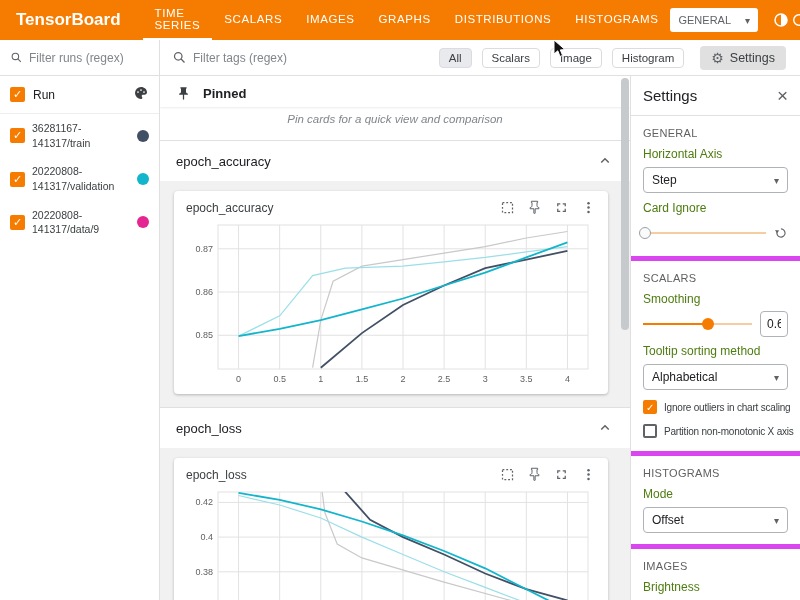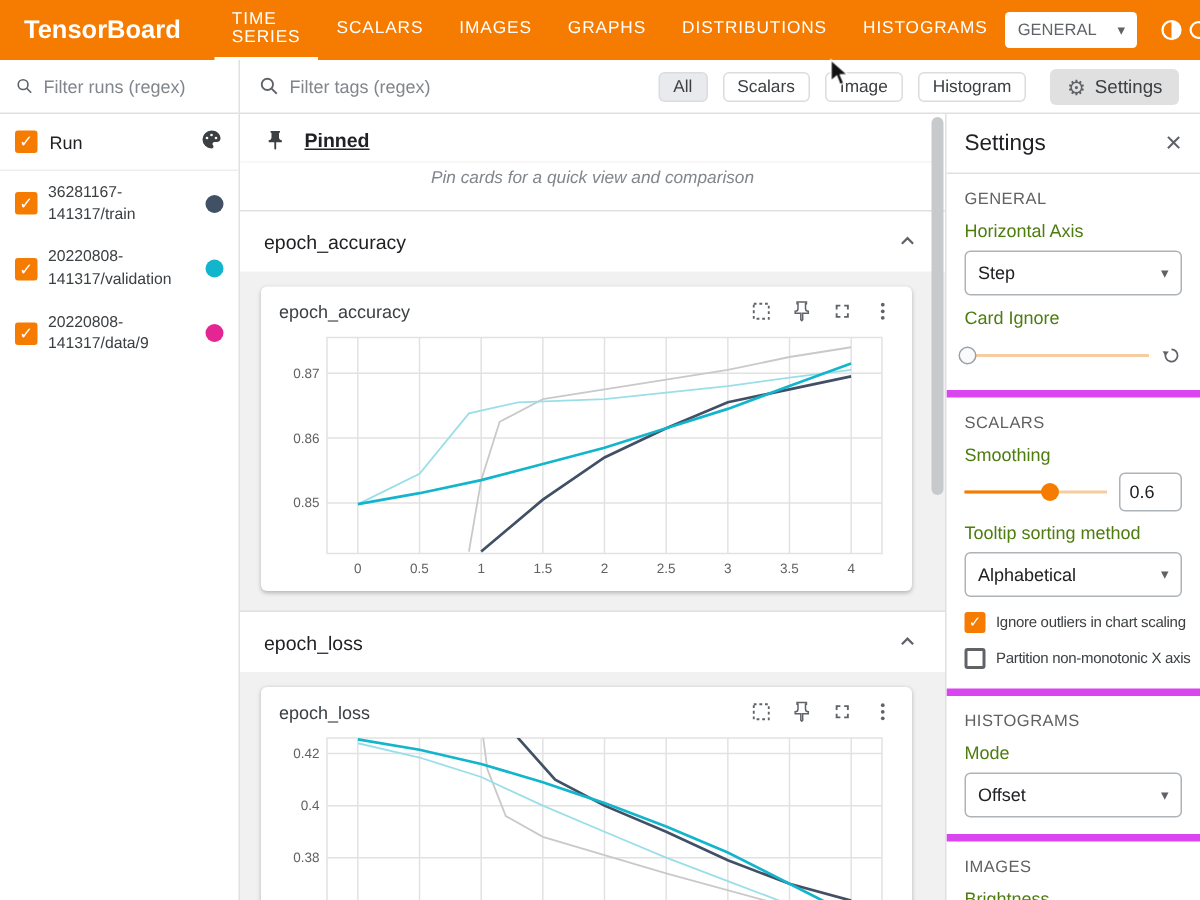--- a/index.html
+++ b/index.html
@@ -42,47 +42,47 @@
   
   .toolbar { height:36px; border-bottom:1px solid #e0e0e0; display:flex; align-items:center; gap:6px; padding:0 8px 0 12px; }
   .toolbar input { border:none; outline:none; font-size:12px; width:130px; color:#3c4043; font-family:inherit; }
   .toolbar input::placeholder { color:#80868b; }
   .chip { border:1px solid #dadce0; border-radius:4px; padding:3px 9px; font-size:11.5px; color:#3c4043; margin-left:4px; background:#fff; cursor:pointer; white-space:nowrap; }
   .chip.sel { background:#e8eaed; }
   .sbtn { display:flex; align-items:center; gap:6px; background:#e0e0e0; border:none; border-radius:4px; padding:5px 11px; font-size:12.5px; color:#3c4043; margin:0 6px 0 10px; cursor:pointer; font-family:inherit; }
   .gearchar2 { font-size:14px; color:#5f6368; line-height:1; }
 
   
-  .pinned-bar { display:flex; align-items:center; gap:12px; padding:10px 16px 6px; font-size:13px; font-weight:bold; color:#202124; box-shadow:0 1px 2px rgba(0,0,0,.08);text-decoration:underline; }
+  .pinned-bar { display:flex; align-items:center; gap:12px; padding:10px 16px 6px; font-size:13px; font-weight:bold; color:#202124; box-shadow:0 1px 2px rgba(0,0,0,.08); }
   .hint { text-align:center; font-style:italic; font-size:11.5px; color:#80868b; padding:6px 16px 15px; border-bottom:1px solid #e0e0e0; }
   .sec { display:flex; align-items:center; justify-content:space-between; padding:11px 16px; font-size:13px; color:#202124; cursor:pointer; }
   .region { background:#f1f1f1; padding:10px 22px 13px 14px; border-bottom:1px solid #e0e0e0; }
   .card { background:#fff; border-radius:4px; box-shadow:0 1px 3px rgba(0,0,0,.25); padding:6px 10px 2px; }
   .card-head { display:flex; align-items:center; font-size:12px; color:#3c4043; padding:3px 2px 4px; }
   .card-icons { display:flex; align-items:center; gap:12px; color:#5f6368; }
   .card-icons svg { display:block; cursor:pointer; }
   .sb-track { position:absolute; right:0; top:0; width:9px; height:100%; }
   .sb-thumb { position:absolute; top:2px; right:1px; width:8px; height:252px; background:#c7cacc; border-radius:4px; }
 
   
   .shead { display:flex; align-items:center; justify-content:space-between; padding:10px 12px; border-bottom:1px solid #e0e0e0; }
   .shead .t { font-size:15px; color:#202124; }
   .x { font-size:19px; color:#5f6368; cursor:pointer; line-height:1; }
   .sgroup { padding:9px 12px 11px; border-bottom:5px solid #d946ef; }
   .sgroup h3 { font-size:11px; font-weight:normal; color:#616161; letter-spacing:.3px; margin:2px 0 6px; }
   .flabel { font-size:12px; color:#4d7c0f; margin:8px 0 6px; }
-  .select { height:26px; border:1px solid #aeb3b8; border-radius:4px; display:flex; align-items:center; justify-content:space-between; padding:14px 8px; font-size:12px; color:#202124; cursor:pointer; background:#fff; }
+  .select { height:26px; border:1px solid #aeb3b8; border-radius:4px; display:flex; align-items:center; justify-content:space-between; padding:4px 8px; font-size:12px; color:#202124; cursor:pointer; background:#fff; }
   .select .caret { color:#5f6368; font-size:10px; }
   .slider-row { display:flex; align-items:center; gap:8px; height:24px; margin-top:4px; }
   .slider { position:relative; flex:1; height:14px; cursor:pointer; }
   .slider .track { position:absolute; top:6px; left:0; right:0; height:2px; background:#f6cda1; }
   .slider .fill { position:absolute; top:6px; left:0; height:2px; background:var(--accent,#f57c00); }
   .knob { position:absolute; top:1px; width:12px; height:12px; border-radius:50%; background:var(--accent,#f57c00); transform:translateX(-50%); }
   .knob.pale { background:#fafafa; border:1px solid #9aa0a6; }
-  .numbox { width:42px; height:26px; border:1px solid #aeb3b8; border-radius:4px; font-size:12px; padding:0 6px; color:#202124; font-family:inherit; outline:none; }
+  .numbox { width:28px; height:26px; border:1px solid #aeb3b8; border-radius:4px; font-size:12px; padding:0 6px; color:#202124; font-family:inherit; outline:none; }
   .crow { display:flex; align-items:center; gap:7px; margin:10px 0 2px; font-size:10px; letter-spacing:-.2px; color:#3c4043; white-space:nowrap; cursor:pointer; }
   .crow .cb { width:14px; height:14px; font-size:10px; }
   .reset { cursor:pointer; display:flex; }
 
   .cursor { position:fixed; left:553px; top:39px; pointer-events:none; z-index:99; }
 </style>
 </head>
 <body>
 
 <header class="hdr">

